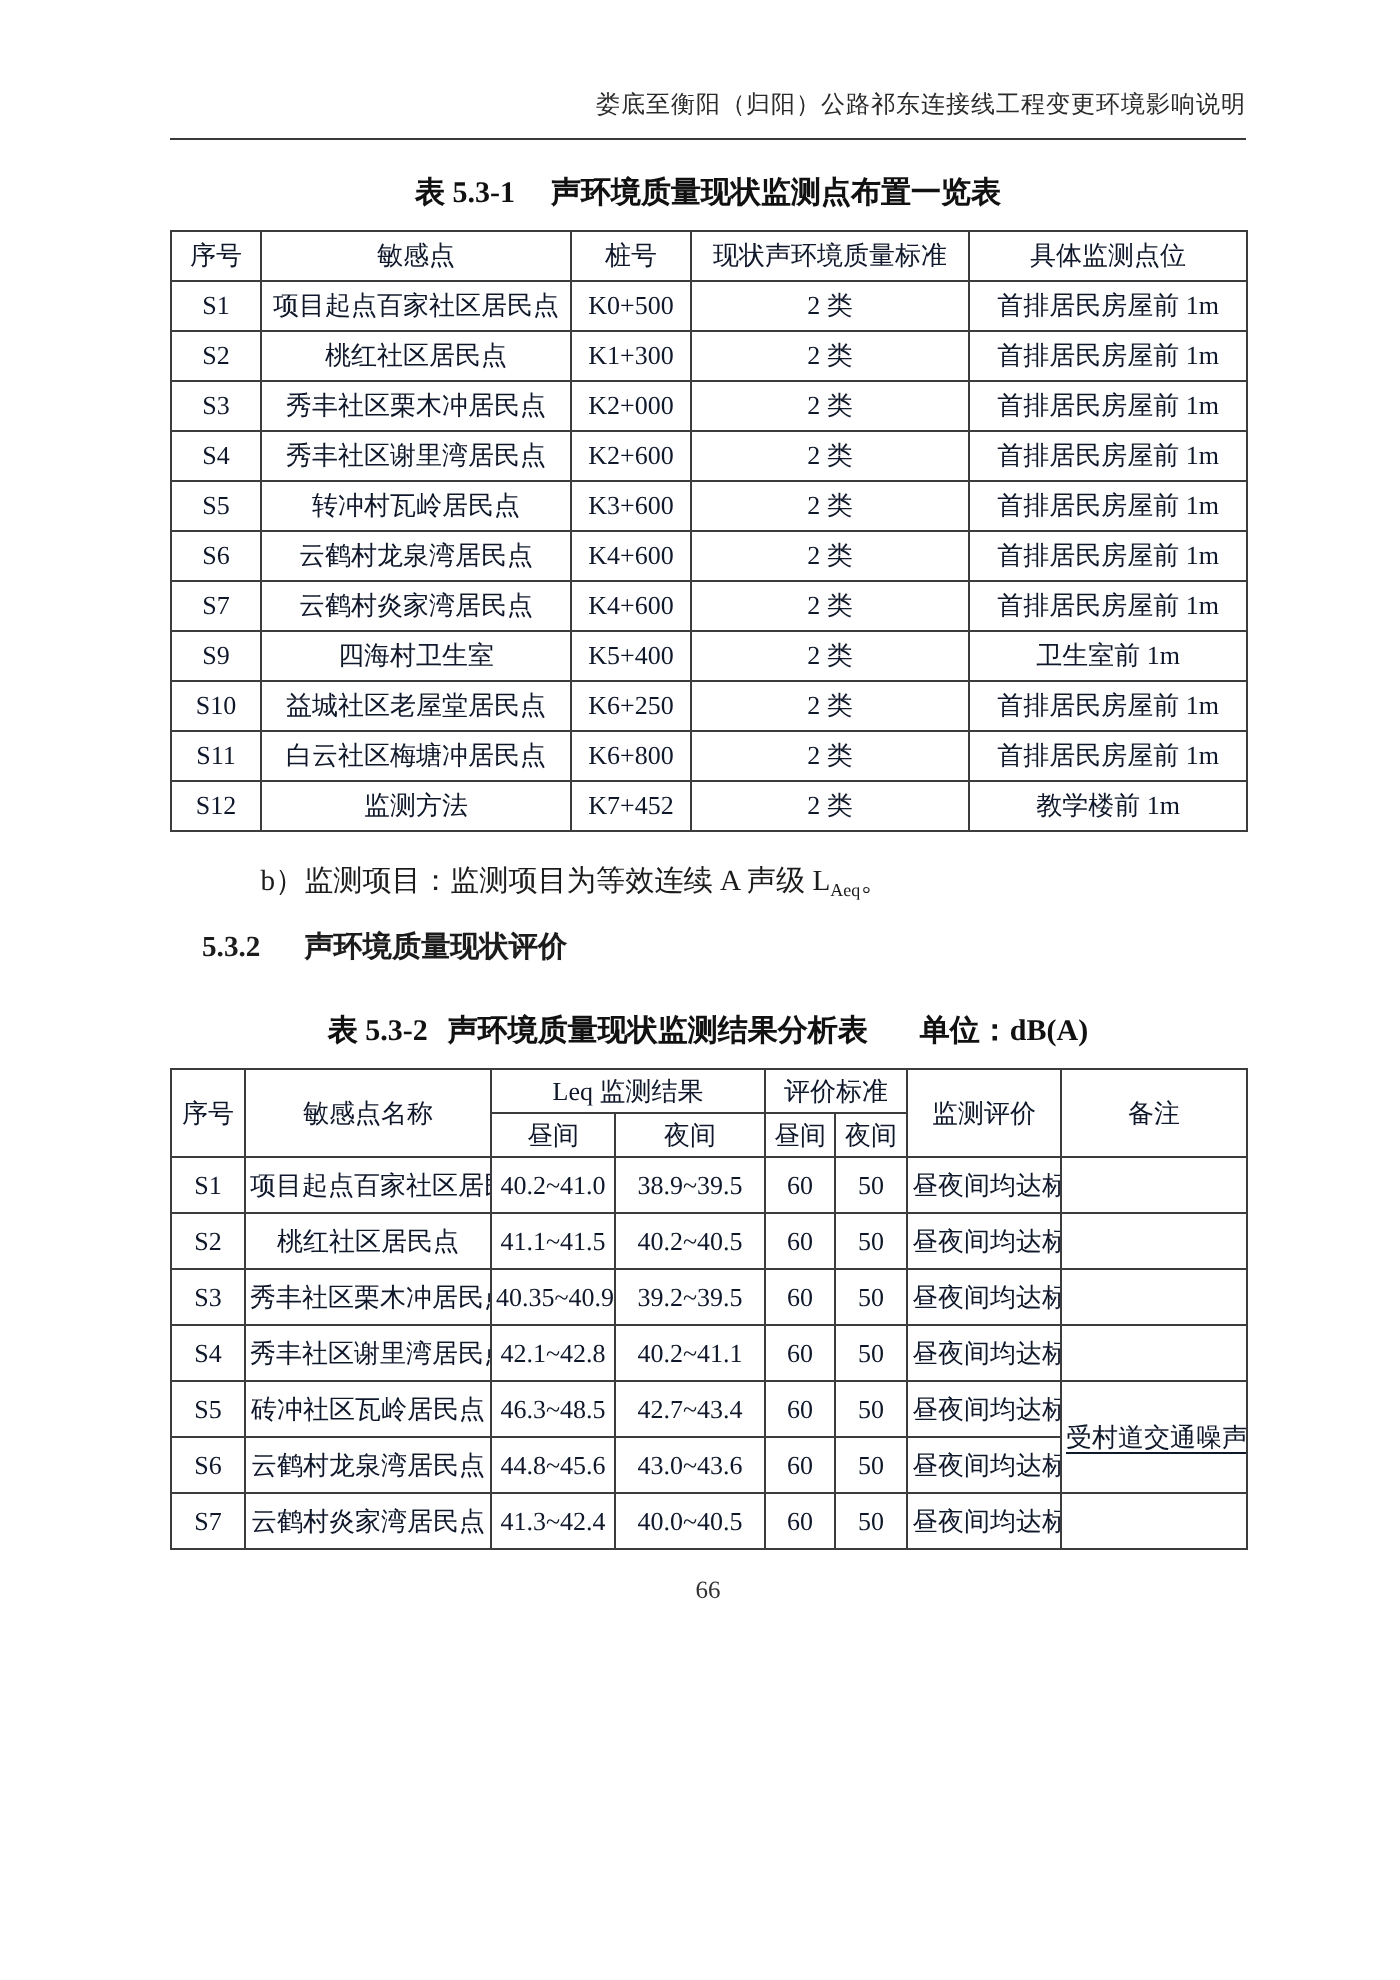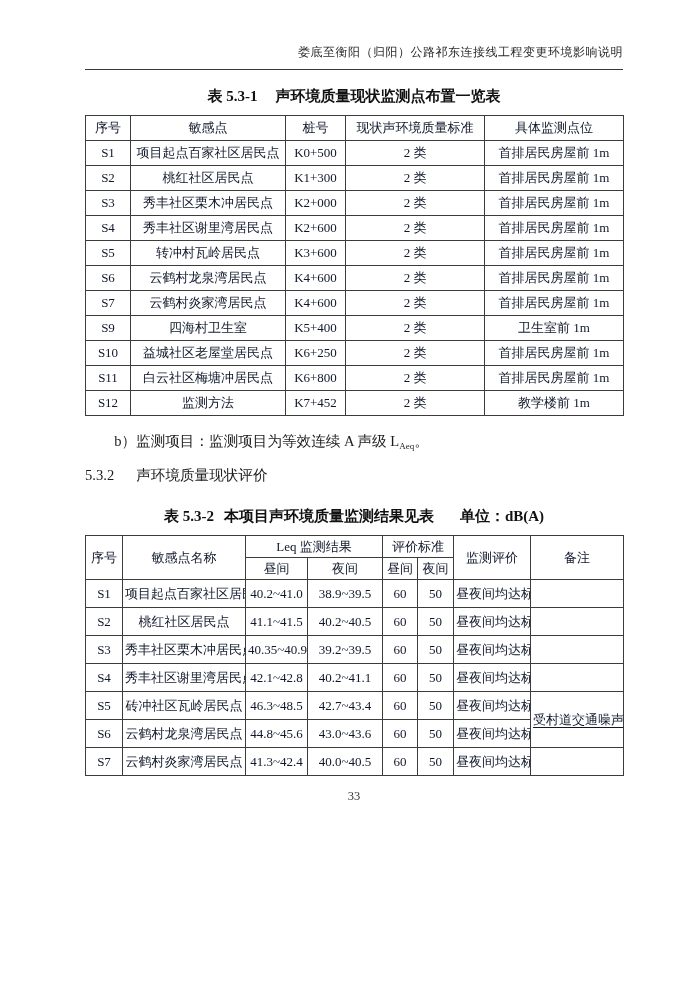--- a/index.html
+++ b/index.html
@@ -48,23 +48,23 @@
     padding:1px 2px;
     font-weight:normal;
     overflow:hidden;
     white-space:nowrap;
   }
   #table1 tr{height:25px;}
   #table2 tr.hdr{height:22px;}
   #table2 tr.data{height:28px;}
 
   
-  .body-text{font-size:14.6px;line-height:29px;margin-top:11px;}
+  .body-text{font-size:14.6px;line-height:29px;margin-top:11px;margin-left:16px;}
   .para{text-indent:2em;margin:0;text-align:justify;}
-  .section-head{font-weight:normal;margin:0;}
+  .section-head{font-weight:bold;margin:0;}
   .section-head .num{margin-right:22px;}
   sub.aeq{font-size:9px;vertical-align:-3px;letter-spacing:0;}
 
   .remark-underline{
     text-decoration:underline;
     text-underline-offset:3px;
     white-space:nowrap;
   }
 
   .page-number{
@@ -182,21 +182,21 @@
       </tr>
     </tbody>
   </table>
 
   <div class="body-text">
     <p class="para"><span>b）监测项目：监测项目为等效连续 A 声级 L</span><sub class="aeq">Aeq</sub><span>。</span></p>
     <p class="para section-head" style="text-indent:0;"><span class="num">5.3.2</span><span>声环境质量现状评价</span></p>
   </div>
 
   <div class="tbl-title">
-    <span>表 5.3-2</span><span class="gap" style="width:10px"></span><span>本项目声环境质量监测结果见表</span><span class="unit-gap"></span><span>单位：dB(A)</span>
+    <span>表 5.3-2</span><span class="gap" style="width:10px"></span><span>声环境质量现状监测结果分析表</span><span class="unit-gap"></span><span>单位：dB(A)</span>
   </div>
 
   <table id="table2">
     <colgroup>
       <col style="width:37px">
         <col style="width:123px">
         <col style="width:62px">
         <col style="width:75px">
         <col style="width:35px">
         <col style="width:36px">
@@ -283,15 +283,15 @@
         <td>41.3~42.4</td>
         <td>40.0~40.5</td>
         <td>60</td>
         <td>50</td>
         <td>昼夜间均达标</td>
         <td></td>
       </tr>
     </tbody>
   </table>
 
-  <div class="page-number">33</div>
+  <div class="page-number">66</div>
 
 </div>
 
 </body></html>

